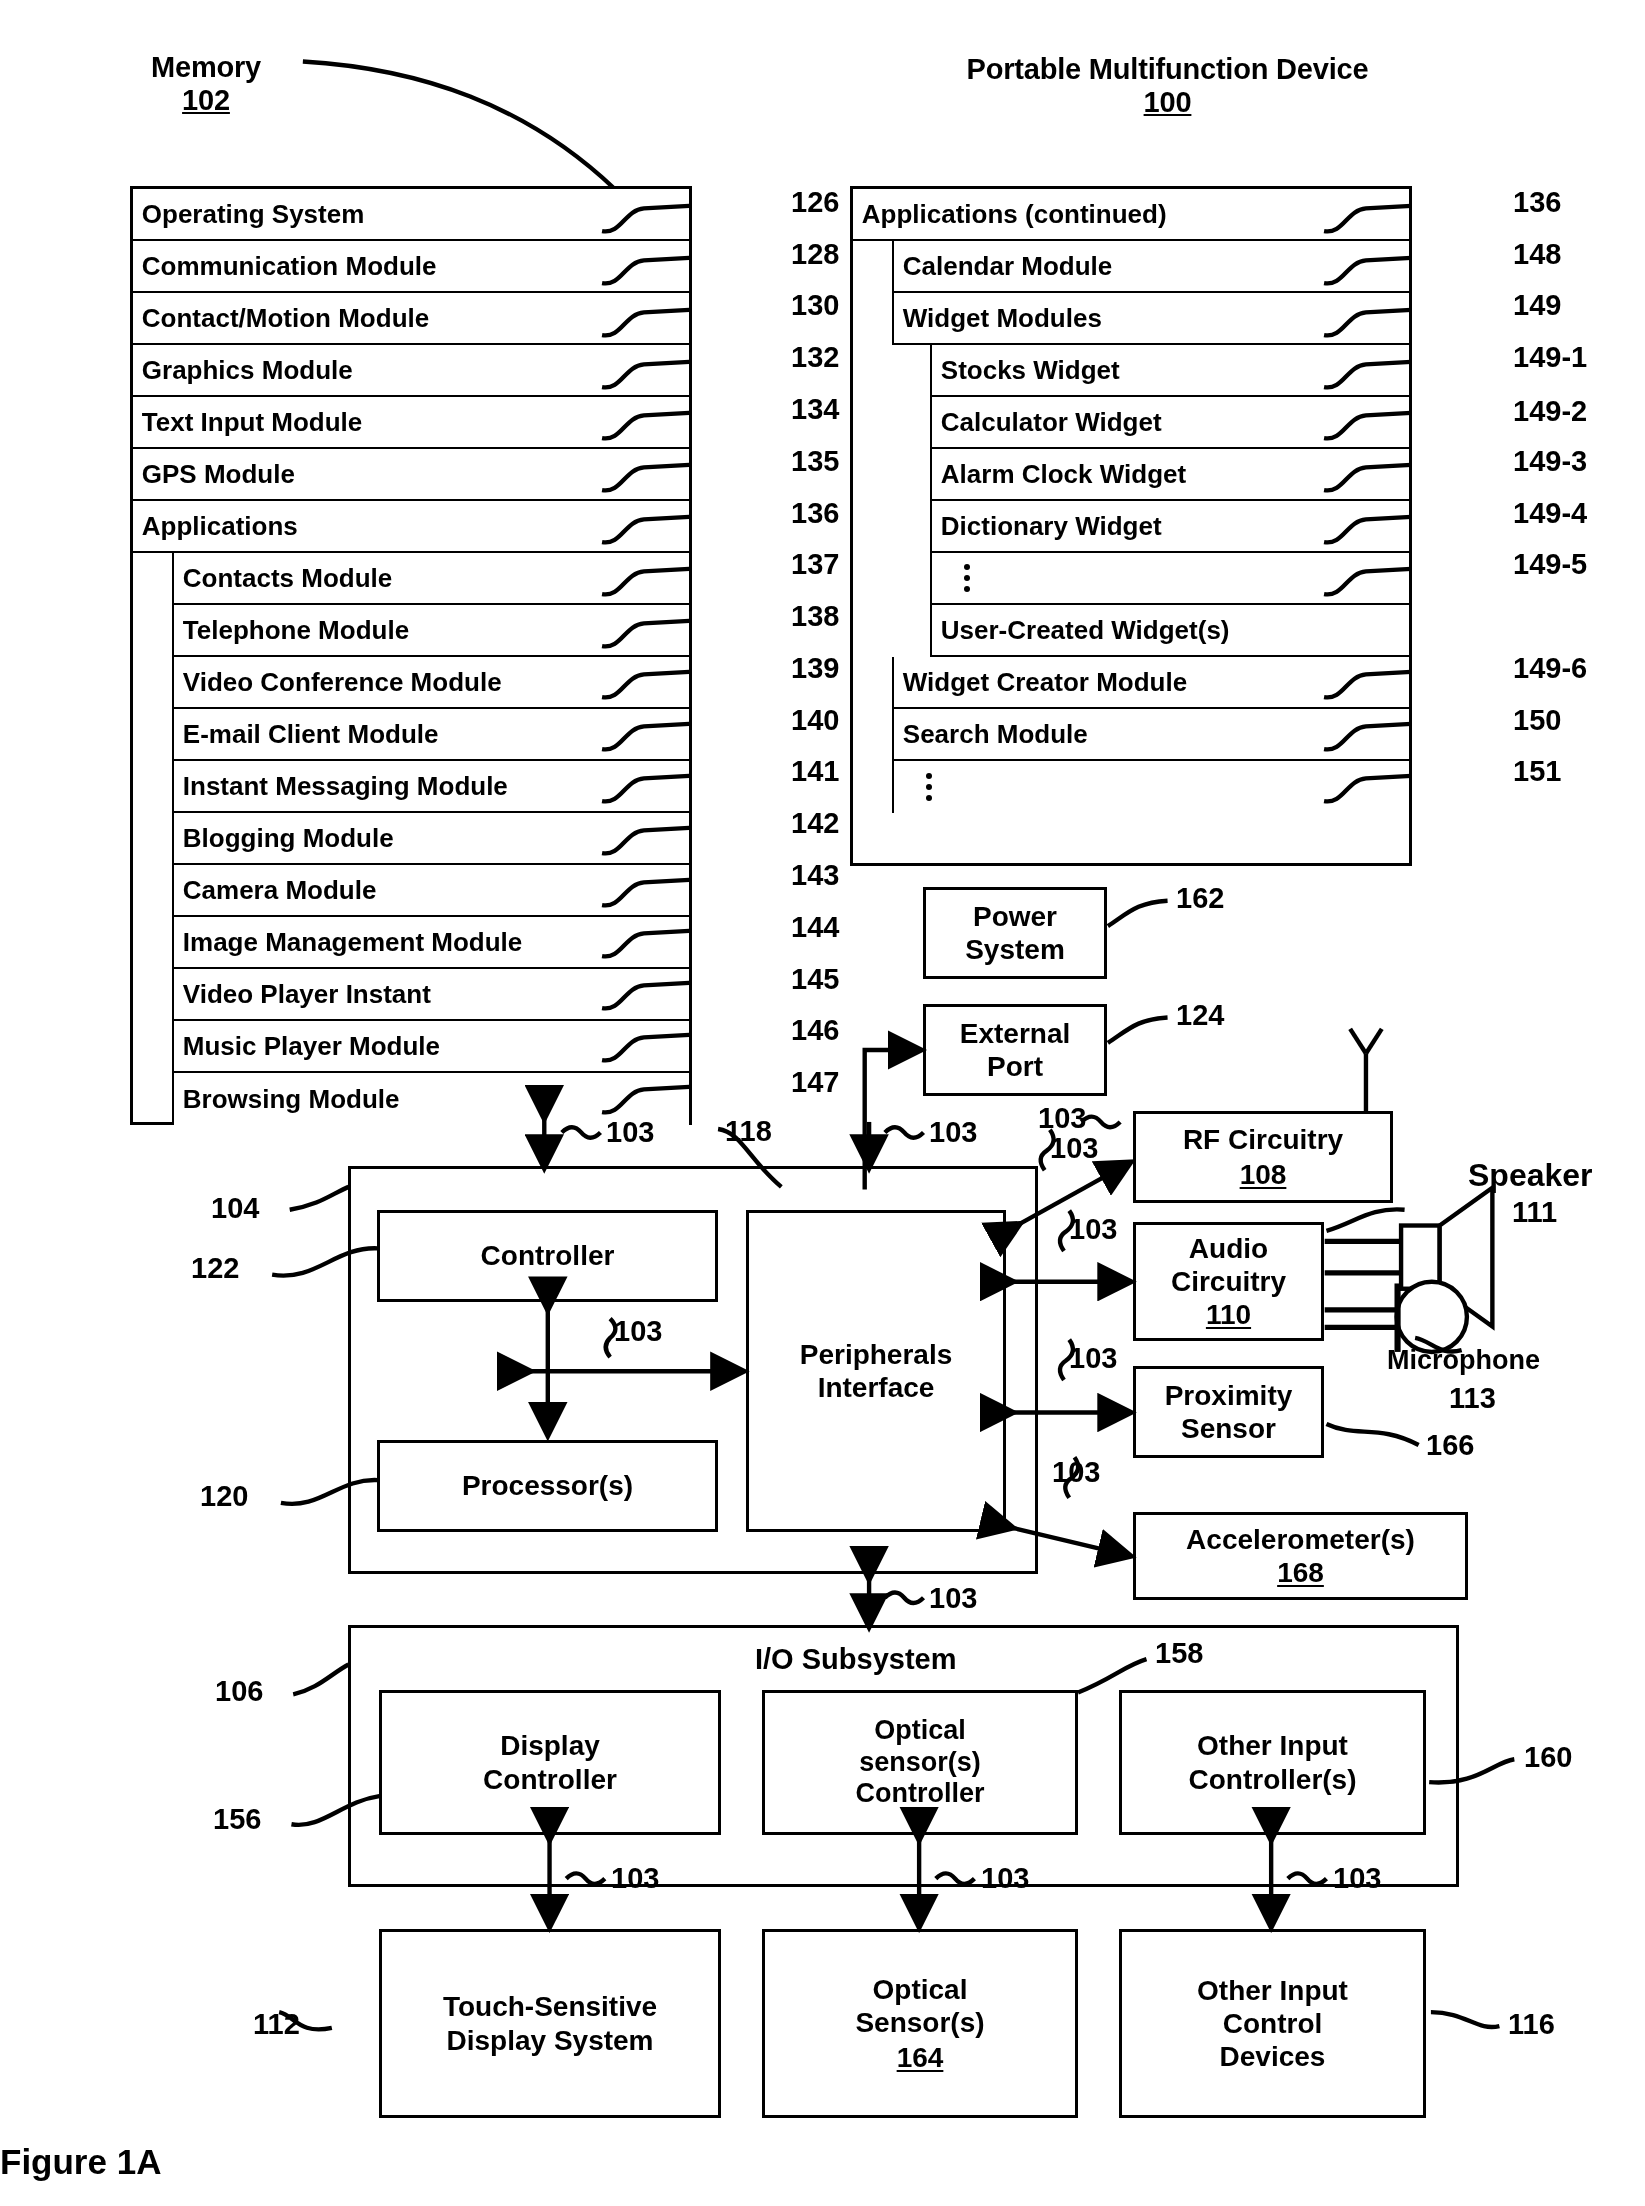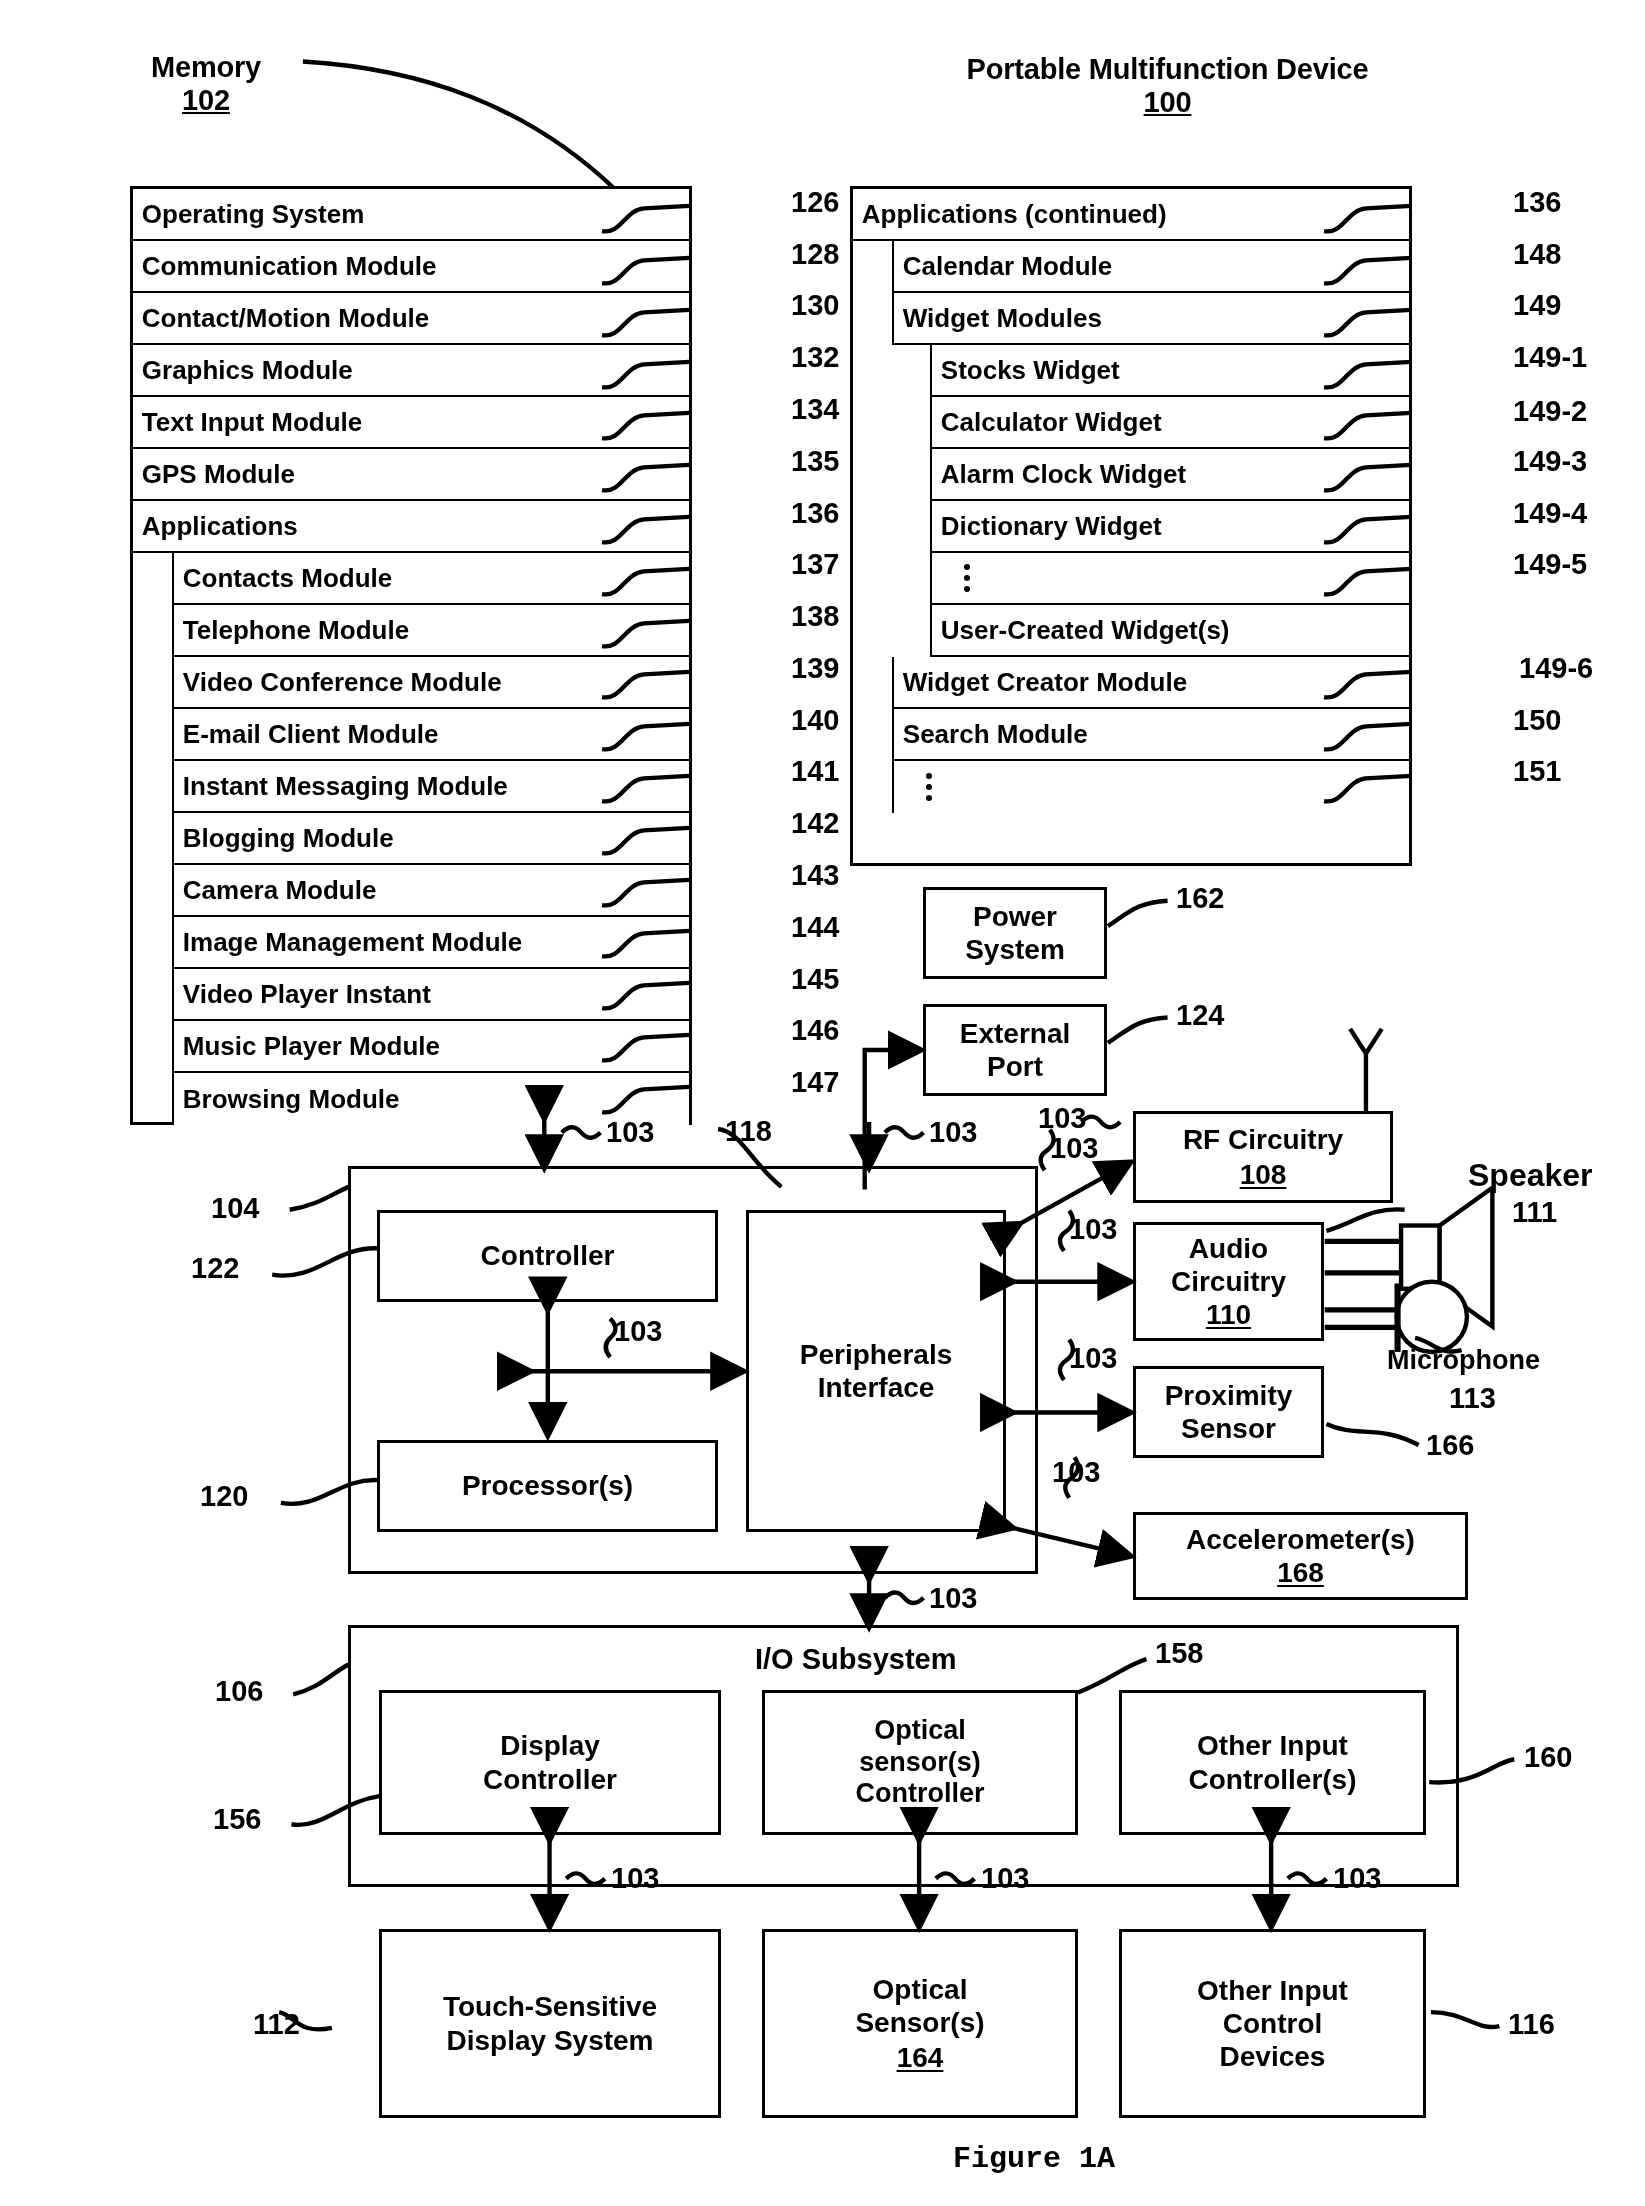--- a/index.html
+++ b/index.html
@@ -276,21 +276,21 @@
       <path d="M4,46 C26,50 30,22 52,20 L104,17" stroke="#000" stroke-width="5" fill="none"></path>
     </svg>
     <div class="refnum abs" style="left: 98px; top: 313px;">149-4</div>
     <svg width="97" height="61" style="position: absolute; left: -95px; top: 316px;" viewBox="0 0 110 70">
       <path d="M4,46 C26,50 30,22 52,20 L104,17" stroke="#000" stroke-width="5" fill="none"></path>
     </svg>
     <div class="refnum abs" style="left: 98px; top: 364px;">149-5</div>
     <svg width="97" height="61" style="position: absolute; left: -95px; top: 368px;" viewBox="0 0 110 70">
       <path d="M4,46 C26,50 30,22 52,20 L104,17" stroke="#000" stroke-width="5" fill="none"></path>
     </svg>
-    <div class="refnum abs" style="left: 104px; top: 468px;">149-6</div>
+    <div class="refnum abs" style="left: 98px; top: 468px;">149-6</div>
     <svg width="97" height="61" style="position: absolute; left: -95px; top: 471px;" viewBox="0 0 110 70">
       <path d="M4,46 C26,50 30,22 52,20 L104,17" stroke="#000" stroke-width="5" fill="none"></path>
     </svg>
     <div class="refnum abs" style="left: 98px; top: 520px;">150</div>
     <svg width="97" height="61" style="position: absolute; left: -95px; top: 523px;" viewBox="0 0 110 70">
       <path d="M4,46 C26,50 30,22 52,20 L104,17" stroke="#000" stroke-width="5" fill="none"></path>
     </svg>
     <div class="refnum abs" style="left: 98px; top: 571px;">151</div>
     <svg width="97" height="61" style="position: absolute; left: -95px; top: 575px;" viewBox="0 0 110 70">
       <path d="M4,46 C26,50 30,22 52,20 L104,17" stroke="#000" stroke-width="5" fill="none"></path>
@@ -391,21 +391,21 @@
   <u>164</u>
 </div>
 
 <div class="abs box" style="left:1119px; top:1929px; width:307px; height:189px;">
   <span style="white-space:pre-line">Other Input
 Control
 Devices</span>
 </div>
 <div class="abs refnum" style="left:1508px; top:2010px;">116</div>
 
-<div class="abs" style="left:0; top:2142px; width:1115px; text-align:right; font-weight:bold; font-size:30px;font-family:Liberation Mono, monospace;">Figure 1A</div>
+<div class="abs" style="left:0; top:2142px; width:1115px; text-align:left; font-weight:bold; font-size:35px;">Figure 1A</div>
 
 <svg class="ov" viewBox="0 0 1875 2514" width="1646" height="2207">
   <defs>
     <marker id="ah" markerWidth="9" markerHeight="9" refX="7.2" refY="4.5" orient="auto">
       <path d="M0,0 L9,4.5 L0,9 z" fill="#000"></path>
     </marker>
   </defs>
   <g stroke="#000" stroke-width="5" fill="none">
 
     <line x1="620" y1="1272" x2="620" y2="1328" marker-start="url(#ah)" marker-end="url(#ah)"></line>

